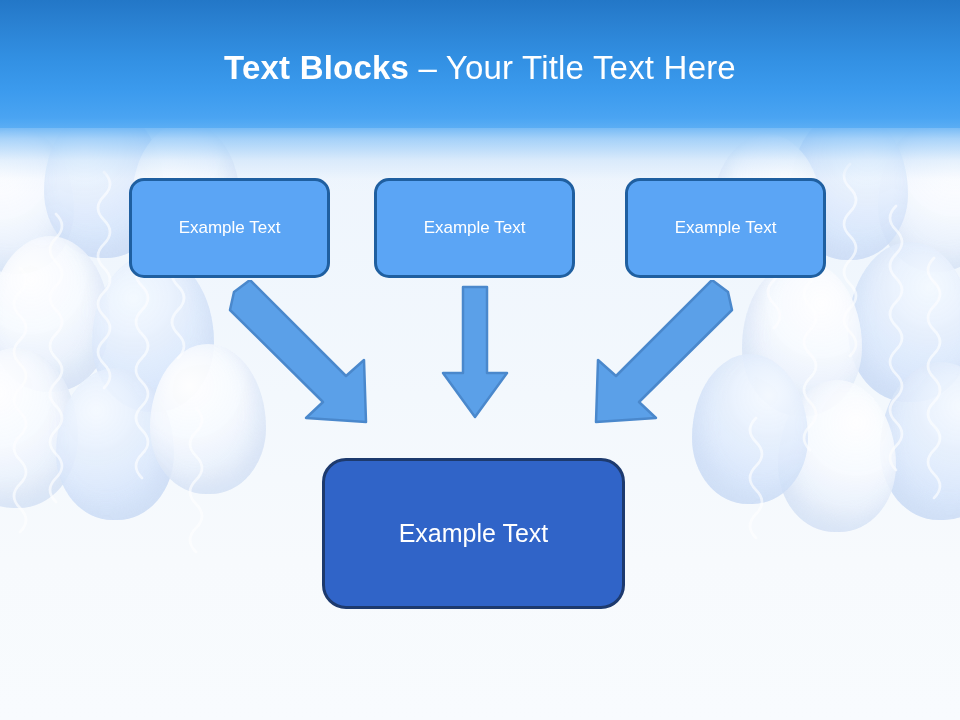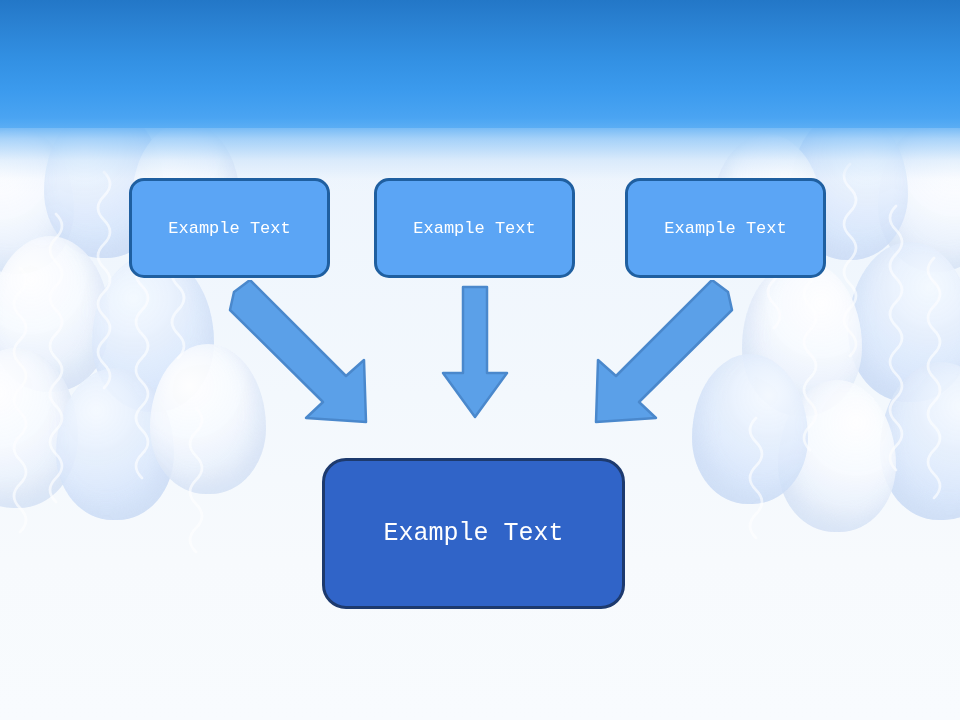--- a/index.html
+++ b/index.html
@@ -102,21 +102,20 @@
   .slide-title .light  { font-weight: normal; }
 
   
   .node {
     position: absolute;
     box-sizing: border-box;
     display: flex;
     align-items: center;
     justify-content: center;
     color: #ffffff;
-    font-family: Liberation Mono, monospace;
   }
   .node.top {
     width: 201px;
     height: 100px;
     background: #5ba5f5;
     border: 3px solid #1f5fa0;
     border-radius: 15px;
     font-size: 17px;
     top: 178px;
   }
@@ -182,20 +181,23 @@
         <path d="M128 46 q12 12 0 24 q-12 12 0 24 q12 12 0 24 q-12 12 0 24 q12 12 0 24 q-12 12 0 24 q12 12 0 24 q-12 12 0 24"></path>
         <path d="M168 116 q12 12 0 24 q-12 12 0 24 q12 12 0 24 q-12 12 0 24 q12 12 0 24 q-12 12 0 24 q12 12 0 24 q-12 12 0 24 q12 12 0 24"></path>
         <path d="M204 66 q12 12 0 24 q-12 12 0 24 q12 12 0 24 q-12 12 0 24 q12 12 0 24 q-12 12 0 24"></path>
         <path d="M222 300 q12 12 0 24 q-12 12 0 24 q12 12 0 24 q-12 12 0 24 q12 12 0 24"></path>
       </g>
     </svg>
   </div>
 
   <div class="title-band"></div>
   <div class="title-fade"></div>
+  <div class="slide-title">
+    <span class="strong">Text Blocks</span><span class="light"> – </span><span class="light">Your Title Text Here</span>
+  </div>
 
   <svg class="arrow" width="160" height="150" viewBox="0 0 160 150" style="left:222px; top:280px;">
     <polygon points="10,6 26,-6 122,90 140,74 142,136 82,132 99,116 6,24" transform="translate(2,6)" fill="#5ba0e8" stroke="#4a88cc" stroke-width="2.5" stroke-linejoin="round"></polygon>
   </svg>
 
   <svg class="arrow" width="80" height="140" viewBox="0 0 80 140" style="left:435px; top:285px;">
     <polygon points="28,2 52,2 52,88 72,88 40,132 8,88 28,88" fill="#5ba0e8" stroke="#4a88cc" stroke-width="2.5" stroke-linejoin="round"></polygon>
   </svg>
 
   <svg class="arrow" width="160" height="150" viewBox="0 0 160 150" style="left:580px; top:280px;">

